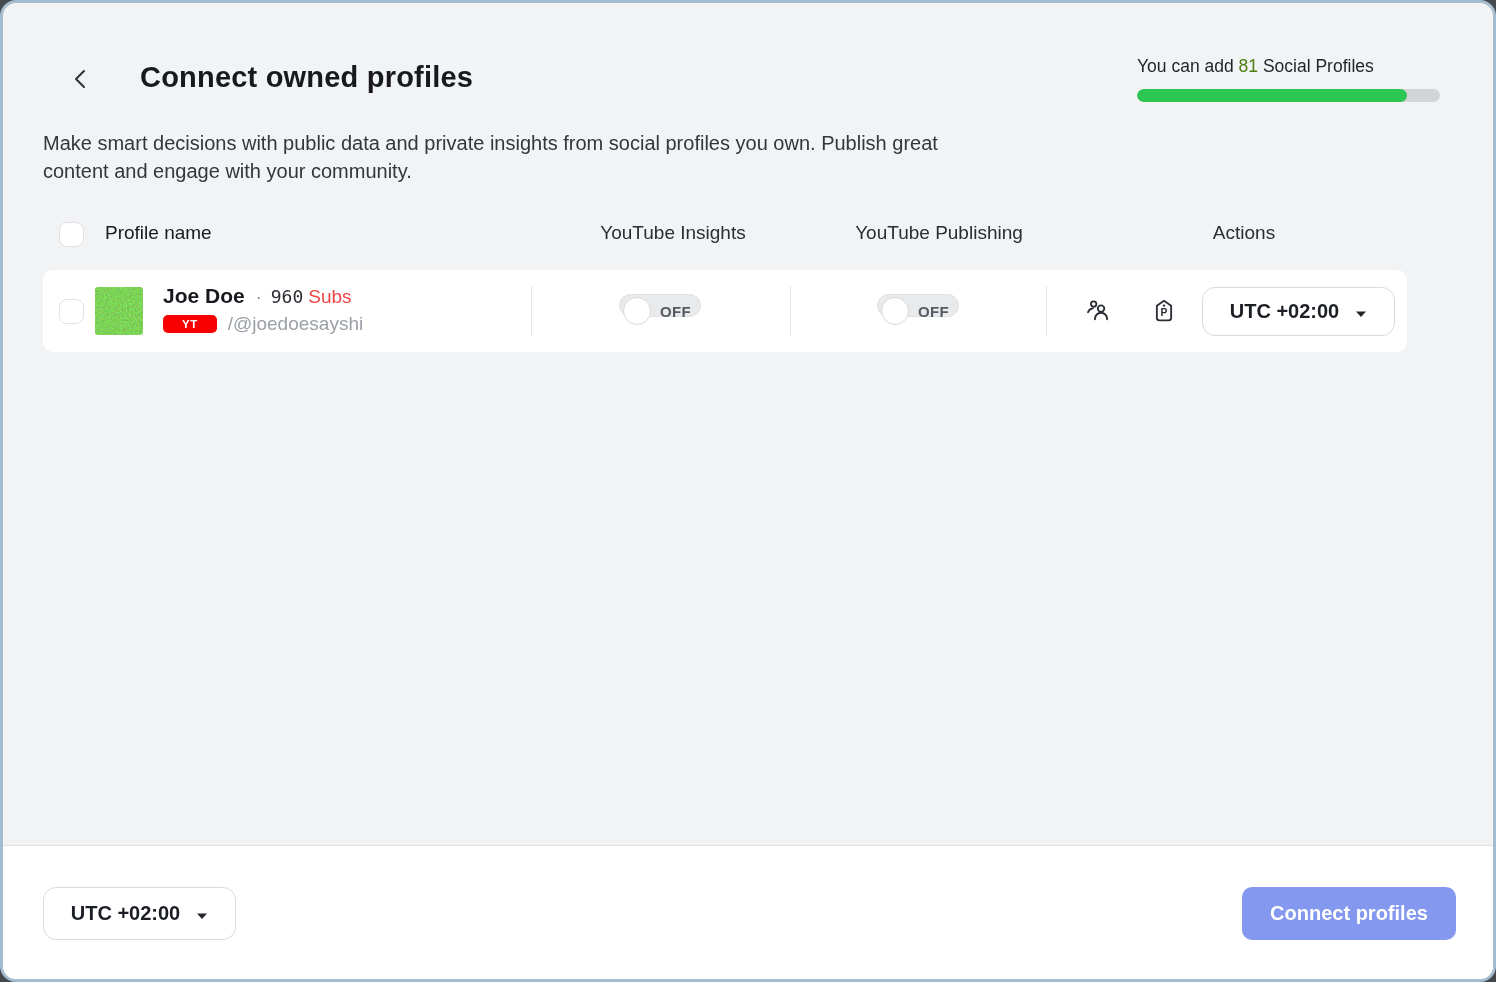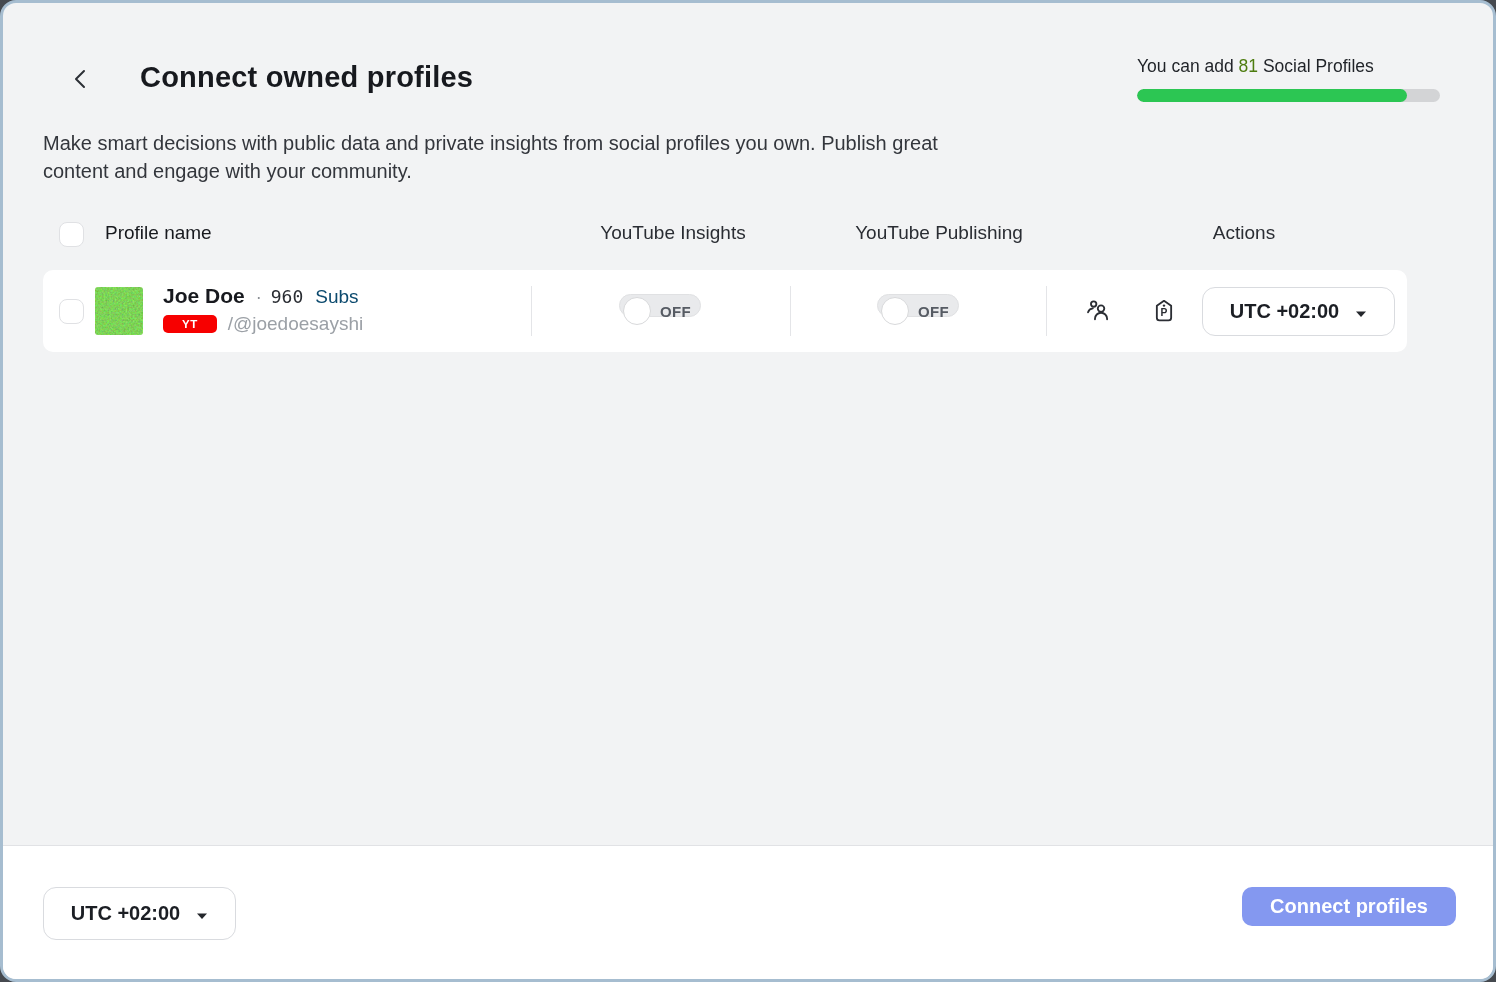--- a/index.html
+++ b/index.html
@@ -62,21 +62,21 @@
   }
   .row .checkbox{position:absolute;left:16px;top:29px;}
   .avatar{
     position:absolute;left:52px;top:17px;width:48px;height:48px;
     border-radius:3px;overflow:hidden;display:block;
   }
   .name-line{position:absolute;left:120px;top:14px;white-space:nowrap;}
   .profile-name{font-size:21px;font-weight:700;color:#17191e;}
   .dot-sep{font-size:18px;color:#8b8f95;margin:0 9px 0 11px;}
   .subs-value{font-family:"DejaVu Sans Mono", monospace;font-size:18px;color:#2a2d33;}
-  .subs-unit{font-size:19px;color:#0c4a6e;margin-left:12px;}
+  .subs-unit{font-size:19px;color:#ef4444;margin-left:5px;}
   .handle-line{position:absolute;left:120px;top:43px;display:flex;align-items:center;white-space:nowrap;}
   .yt-badge{
     display:inline-block;background:#f70000;color:#fff;
     font-size:11.5px;font-weight:700;letter-spacing:.5px;
     padding:3px 19px;border-radius:5px;line-height:1.1;
   }
   .handle{font-size:19px;color:#9ba0a6;margin-left:11px;}
   .v-divider{position:absolute;top:16px;width:1px;height:50px;background:#e4e5e8;}
   .div-1{left:488px;} .div-2{left:747px;} .div-3{left:1003px;}
   
@@ -108,21 +108,21 @@
     font-family:"Liberation Sans", sans-serif;
   }
   .row .tz-dropdown{position:absolute;left:1159px;top:17px;width:193px;height:49px;}
   
   .footer{
     position:absolute;left:0;right:0;bottom:0;height:133px;
     background:#ffffff;border-top:1px solid #e1e2e5;
   }
   .footer .tz-dropdown{position:absolute;left:40px;top:41px;width:193px;height:53px;}
   .connect-btn{
-    position:absolute;right:37px;top:41px;width:214px;height:39px;
+    position:absolute;right:37px;top:41px;width:214px;height:53px;
     background:#8498f0;border:none;border-radius:10px;cursor:pointer;
     color:#ffffff;font-size:20px;font-weight:700;
     font-family:"Liberation Sans", sans-serif;
   }
 </style>
 </head>
 <body>
 
 <div class="modal">
 

